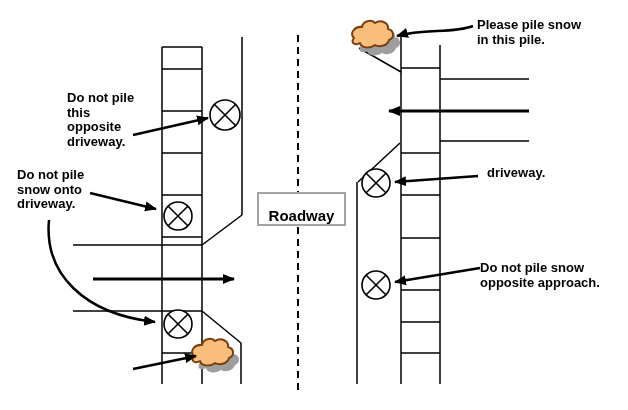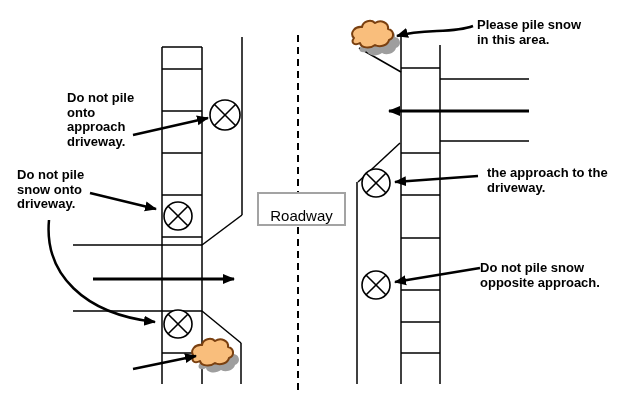--- a/index.html
+++ b/index.html
@@ -9,21 +9,21 @@
   }
   .stage svg{position:absolute;left:0;top:0;}
   .note{
     position:absolute;color:#000;font-weight:bold;font-size:13px;line-height:14.5px;
     white-space:nowrap;
   }
   .note span{display:block;}
   .roadway{
     position:absolute;left:258px;top:193px;width:87px;height:44px;
     display:flex;align-items:center;justify-content:center;
-    color:#000;font-weight:normal;font-size:15px;
+    color:#000;font-weight:bold;font-size:15px;
   }
 </style>
 </head>
 <body>
 
 <div class="stage">
 
   <svg width="628" height="410" viewBox="0 0 628 410">
     <defs>
       <marker id="ah" markerUnits="userSpaceOnUse" markerWidth="14" markerHeight="12" refX="11" refY="6" orient="auto">
@@ -127,39 +127,38 @@
       <path d="M473,26 C452,34 424,28 397,36" marker-end="url(#ah)"></path>
       <path d="M478,176 L395,182" marker-end="url(#ah)"></path>
       <path d="M480,268 L395,282" marker-end="url(#ah)"></path>
     </g>
 
     <rect x="258" y="193" width="87" height="32" fill="#fff" stroke-width="2" stroke="#a3a3a3"></rect>
   </svg>
 
   <div class="note" style="left:67px;top:91px;">
     <span>Do not pile</span>
-    <span>onto</span>
-    <span>approach</span>
+    <span>this</span>
+    <span>opposite</span>
     <span>driveway.</span>
   </div>
 
   <div class="note" style="left:17px;top:168px;">
     <span>Do not pile</span>
     <span>snow onto</span>
     <span>driveway.</span>
   </div>
 
 
   <div class="note" style="left:477px;top:18px;">
     <span>Please pile snow</span>
-    <span>in this area.</span>
+    <span>in this pile.</span>
   </div>
 
   <div class="note" style="left:487px;top:166px;">
-    <span>the approach to the</span>
     <span>driveway.</span>
   </div>
 
   <div class="note" style="left:480px;top:261px;">
     <span>Do not pile snow</span>
     <span>opposite approach.</span>
   </div>
 
   <div class="roadway">Roadway</div>
 

